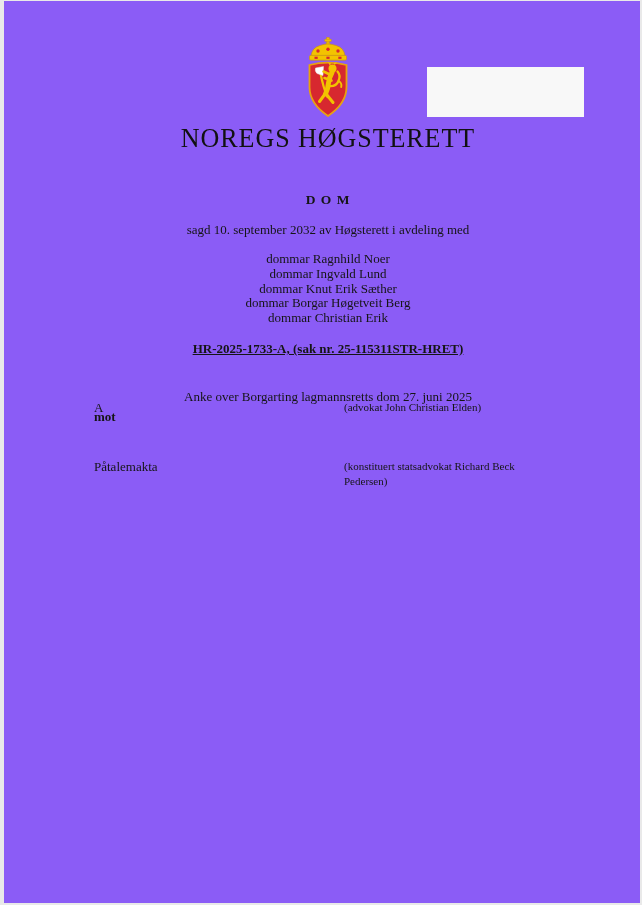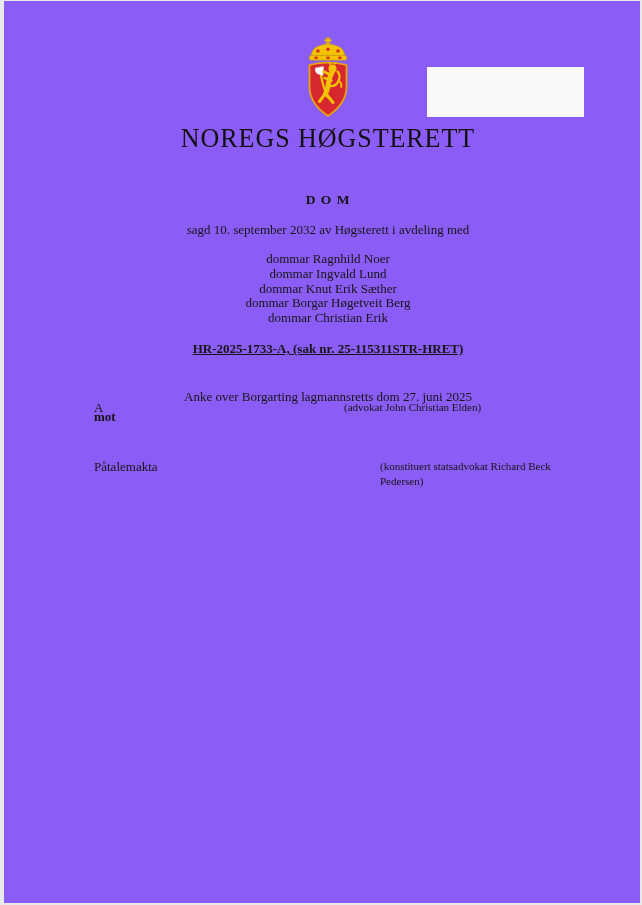--- a/index.html
+++ b/index.html
@@ -65,21 +65,21 @@
   .appeal-line{
     top:356px;
     font-size:13px;
     margin-top:32px;
   }
   .party-label{left:90px;font-size:13px;}
   .counsel{left:340px;font-size:11px;line-height:15px;}
   .row-appellant{top:399px;}
   .row-mot{top:408px;font-weight:bold;}
   .row-respondent{top:458px;font-family:Liberation Serif, serif;}
-  .counsel-respondent{width:215px;margin-left:36px;}
+  .counsel-respondent{width:215px;}
 </style>
 </head>
 <body>
 
 <div class="page">
 
   <div class="abs redaction-box"></div>
 
   <div class="abs crest">
     <svg width="60" height="82" viewBox="0 0 60 82" xmlns="http://www.w3.org/2000/svg" aria-hidden="true">

